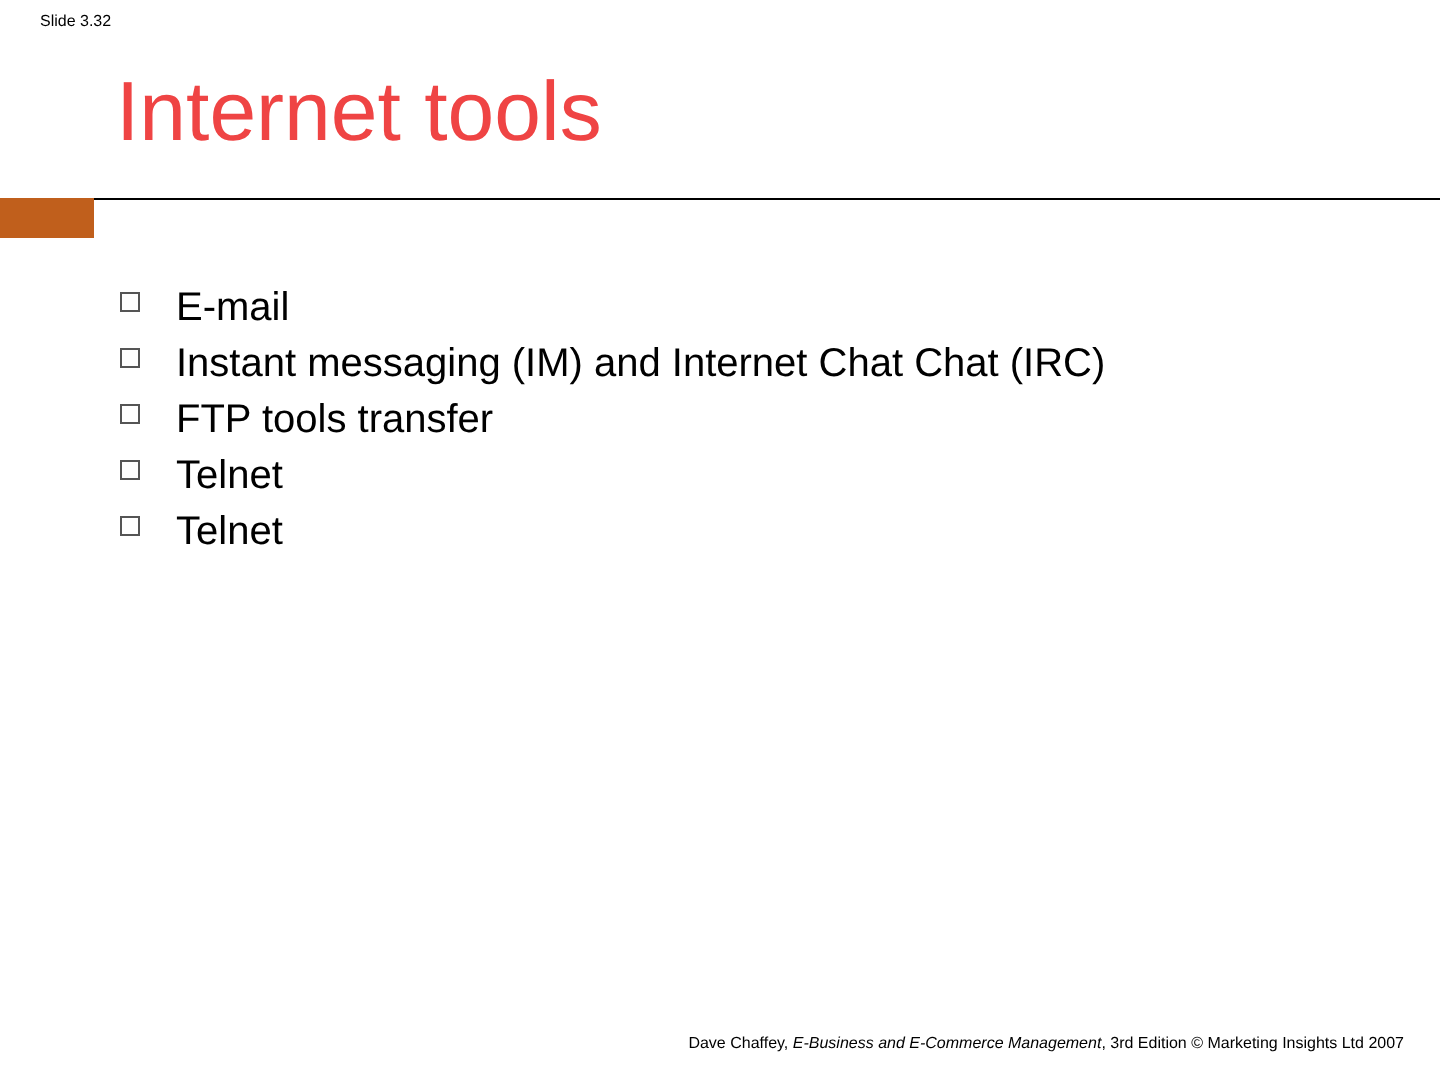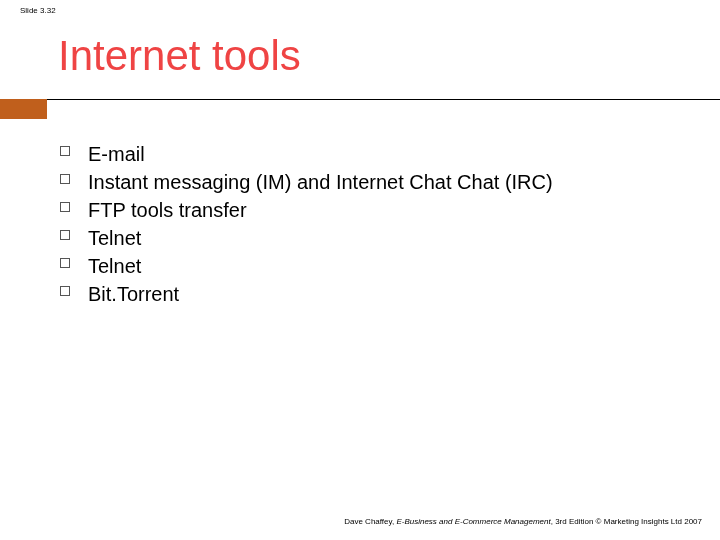--- a/index.html
+++ b/index.html
@@ -25,19 +25,18 @@
 <div class="underline"></div>
 <div class="accent-bar"></div>
 
 <div class="content">
   <ul class="list">
     <li><span class="bullet"></span><span>E-mail</span></li>
     <li><span class="bullet"></span><span>Instant messaging (IM) and Internet Chat Chat (IRC)</span></li>
     <li><span class="bullet"></span><span>FTP tools transfer</span></li>
     <li><span class="bullet"></span><span>Telnet</span></li>
     <li><span class="bullet"></span><span>Telnet</span></li>
-    <li><span class="bullet"></span><span>Bit.Torrent</span></li>
   </ul>
 </div>
 
 <div class="footer">
   <span>Dave Chaffey, </span><span class="italic">E-Business and E-Commerce Management</span><span>, 3rd Edition © Marketing Insights Ltd 2007</span>
 </div>
 
 </body></html>

